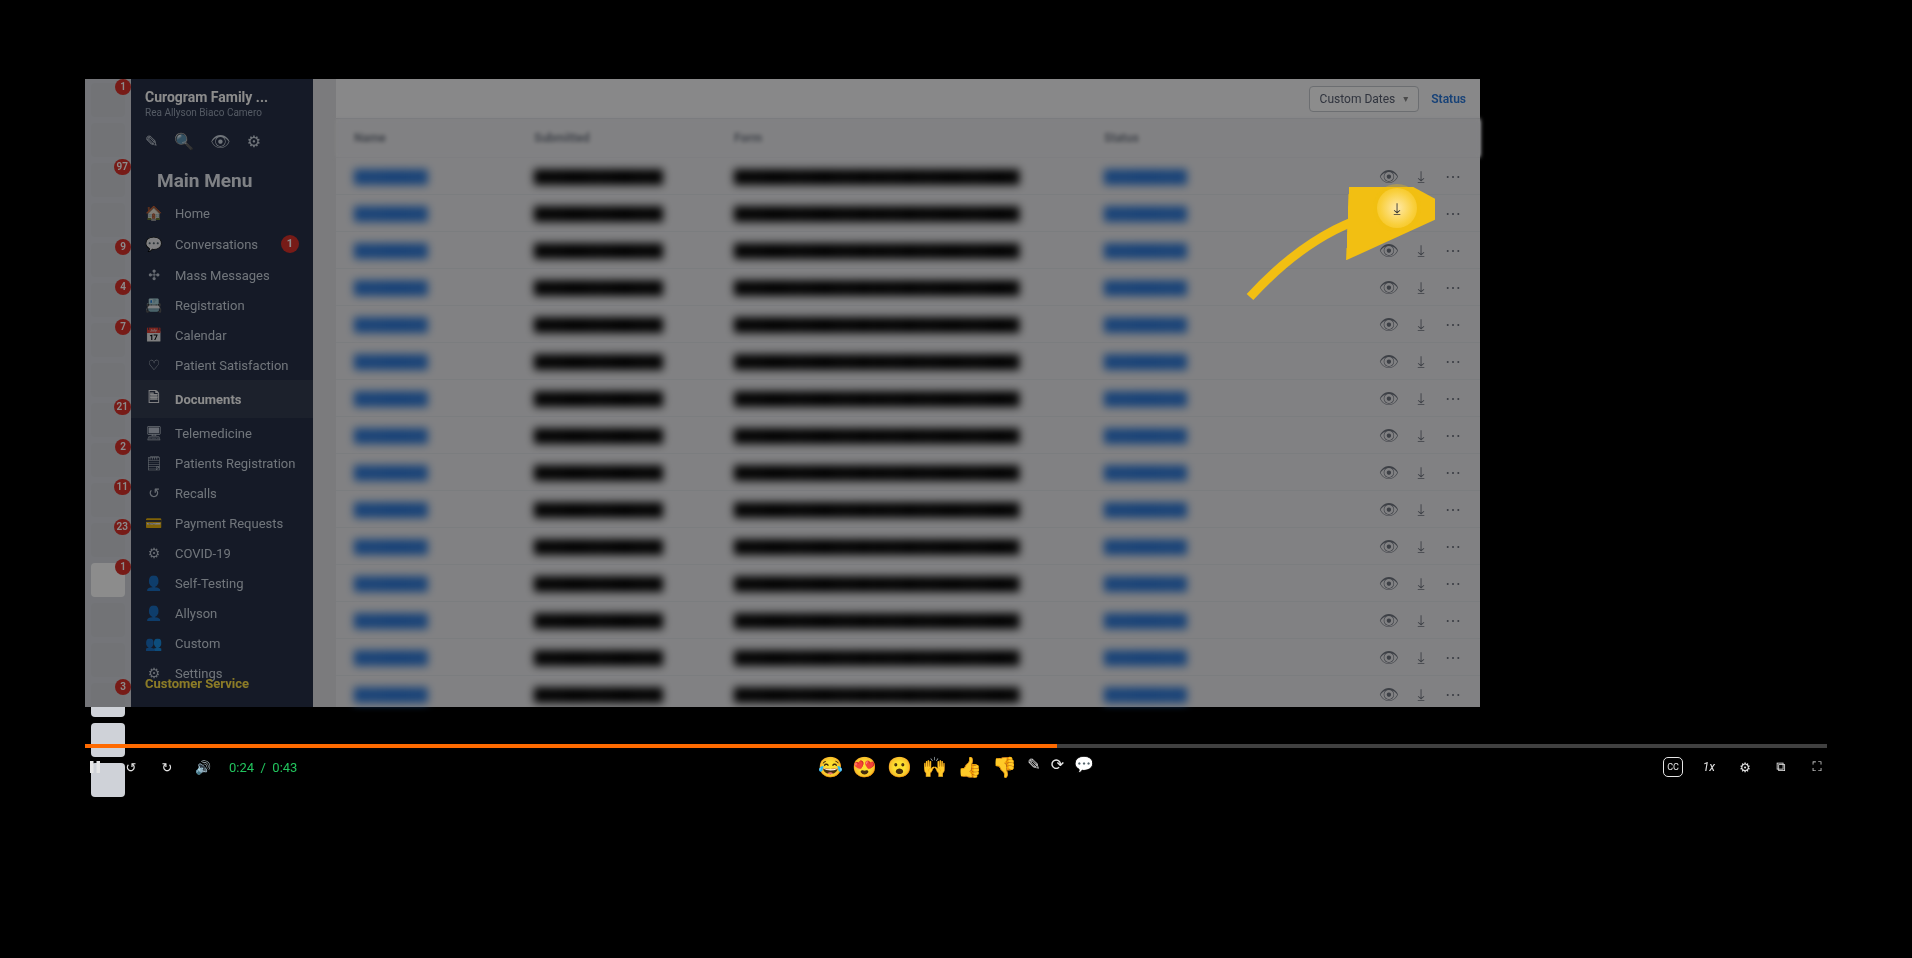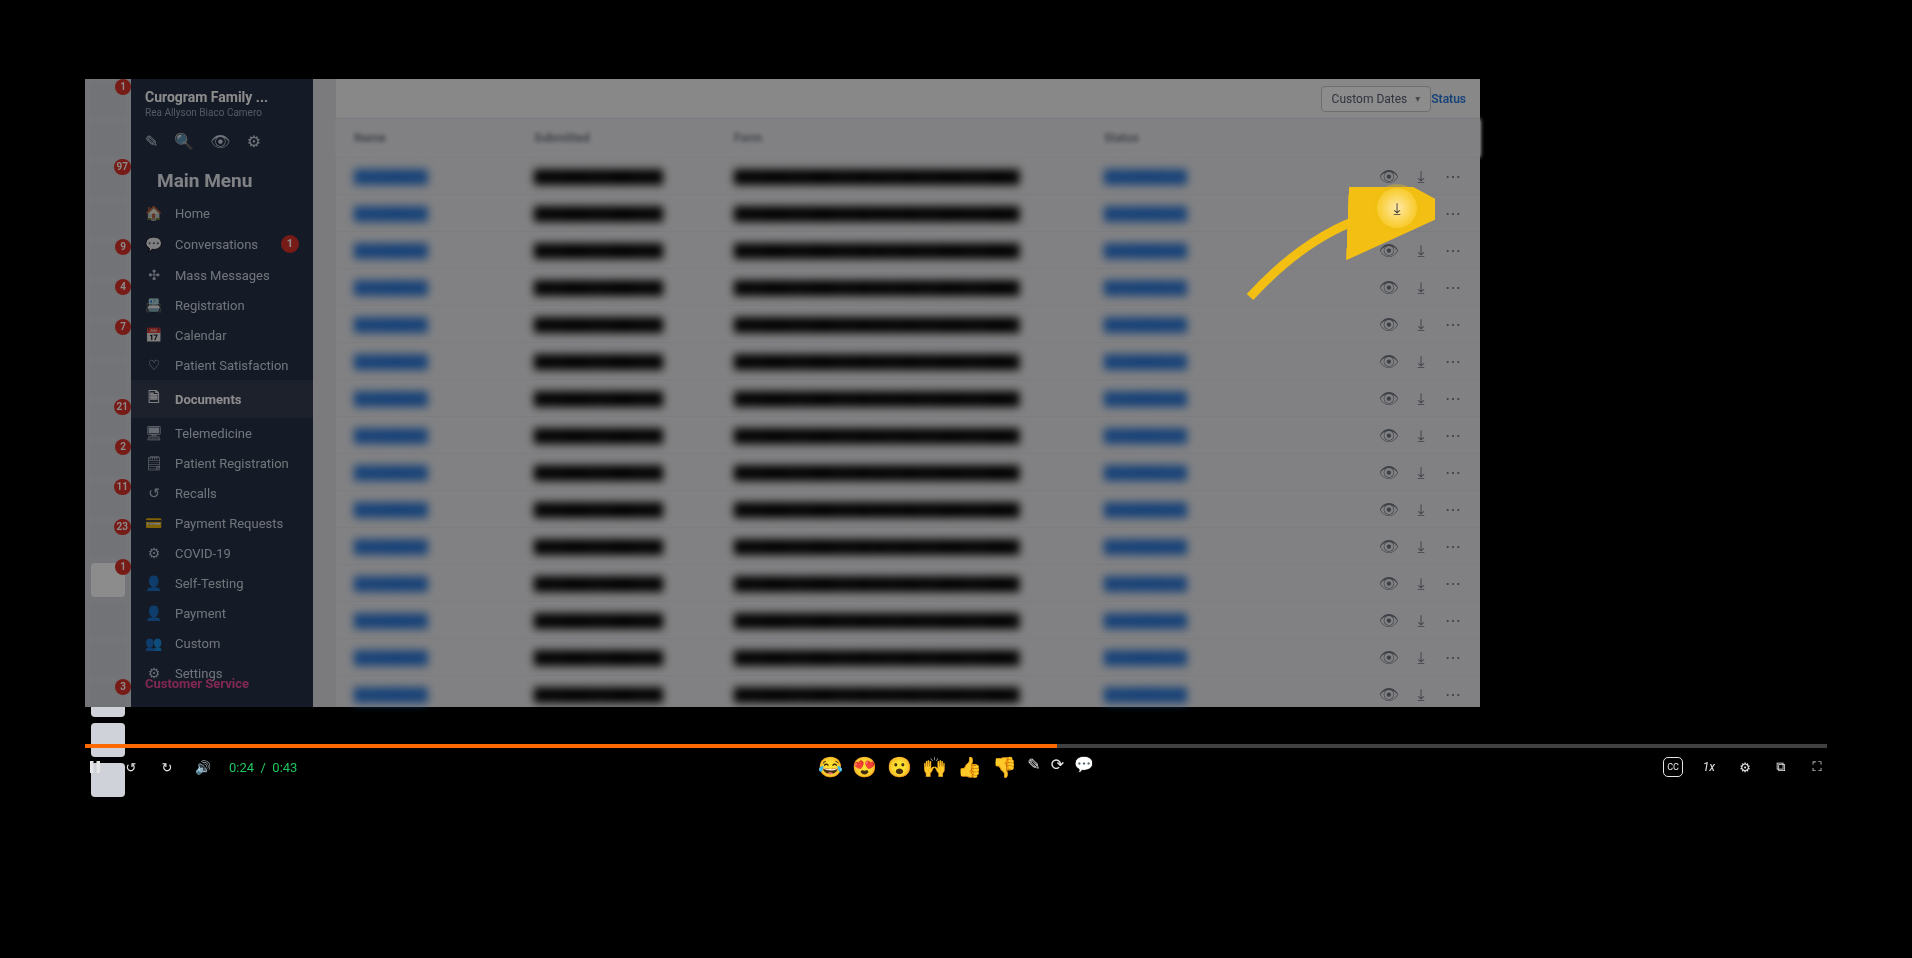--- a/index.html
+++ b/index.html
@@ -21,25 +21,25 @@
   .sb-head { padding: 10px 12px 6px 14px; }
   .sb-title { font-weight: 700; color: #fff; font-size: 14px; white-space: nowrap; overflow: hidden; text-overflow: ellipsis; }
   .sb-sub  { font-size: 10px; color: #9aa4b6; margin-top: 2px; }
   .sb-tools { display: flex; gap: 16px; padding: 8px 14px 10px 14px; color: #cdd5e0; font-size: 16px; }
   .sb-section { padding: 8px 14px 4px 26px; font-size: 19px; font-weight: 700; color: #e8ecf3; }
   .sb-list { padding: 2px 0 6px 0; }
   .sb-item { display: flex; align-items: center; gap: 12px; padding: 7px 14px; font-size: 13px; cursor: pointer; }
   .sb-item.active { background: rgba(255,255,255,0.06); color: #fff; font-weight: 700; }
   .sb-item .mi { width: 18px; text-align: center; opacity: .9; font-size: 14px; }
   .sb-item .badge { margin-left: auto; min-width: 18px; height: 18px; background: #d9322b; color: #fff; border-radius: 9px; font-size: 11px; line-height: 18px; text-align: center; padding: 0 4px; font-weight: 700; }
-  .sb-footer { position: absolute; bottom: 6px; left: 0; right: 0; padding: 10px 14px; color: #ec4899; font-weight: 700; font-size: 13px; }
+  .sb-footer { position: absolute; bottom: 6px; left: 0; right: 0; padding: 10px 14px; color: #fde047; font-weight: 700; font-size: 13px; }
 
   
   .content { position: absolute; left: 251px; top: 0; right: 0; height: 100%; background: #ececef; z-index: 2; }
-  .toolbar { height: 40px; padding: 0 14px; display: flex; align-items: center; gap: 0; background: #f8f8fa; border-bottom: 1px solid #dadce0; }
+  .toolbar { height: 40px; padding: 0 14px; display: flex; align-items: center; gap: 12px; background: #f8f8fa; border-bottom: 1px solid #dadce0; }
   .toolbar .spacer { flex: 1; }
   .toolbar .pill { height: 26px; border: 1px solid #c5c8ce; border-radius: 4px; background: #fff; padding: 0 10px; display: flex; align-items: center; gap: 8px; font-size: 12px; color: #596072; }
   .toolbar .pill .caret { font-size: 10px; color: #888; }
   .toolbar .status-link { color: #2b78d9; font-size: 12px; font-weight: 600; }
 
   .thead { display: flex; padding: 12px 18px; font-size: 12px; font-weight: 700; color: #7a808c; background: #ececef; filter: blur(2px); }
   .col-name { width: 180px; }
   .col-date { width: 200px; }
   .col-form { width: 370px; }
   .col-status { width: 160px; }
@@ -156,41 +156,41 @@
         <div class="sb-item active">
           <span class="mi">🗎</span>
           <span>Documents</span>
         </div>
         <div class="sb-item">
           <span class="mi">🖥</span>
           <span>Telemedicine</span>
         </div>
         <div class="sb-item">
           <span class="mi">🗒</span>
-          <span>Patient Registration</span>
+          <span>Patients Registration</span>
         </div>
         <div class="sb-item">
           <span class="mi">↺</span>
           <span>Recalls</span>
         </div>
         <div class="sb-item">
           <span class="mi">💳</span>
           <span>Payment Requests</span>
         </div>
         <div class="sb-item">
           <span class="mi">⚙</span>
           <span>COVID-19</span>
         </div>
         <div class="sb-item">
           <span class="mi">👤</span>
           <span>Self-Testing</span>
         </div>
         <div class="sb-item">
           <span class="mi">👤</span>
-          <span>Payment</span>
+          <span>Allyson</span>
         </div>
         <div class="sb-item">
           <span class="mi">👥</span>
           <span>Custom</span>
         </div>
         <div class="sb-item">
           <span class="mi">⚙</span>
           <span>Settings</span>
         </div>
       </div>

